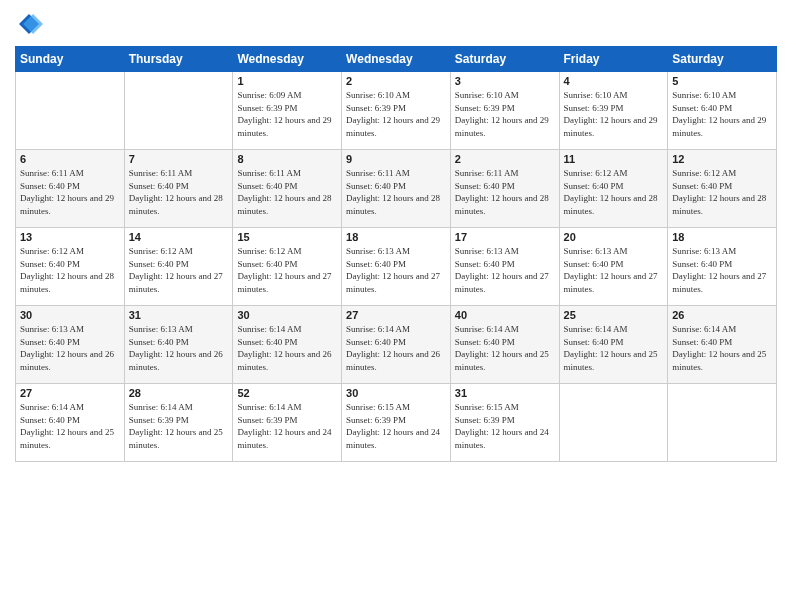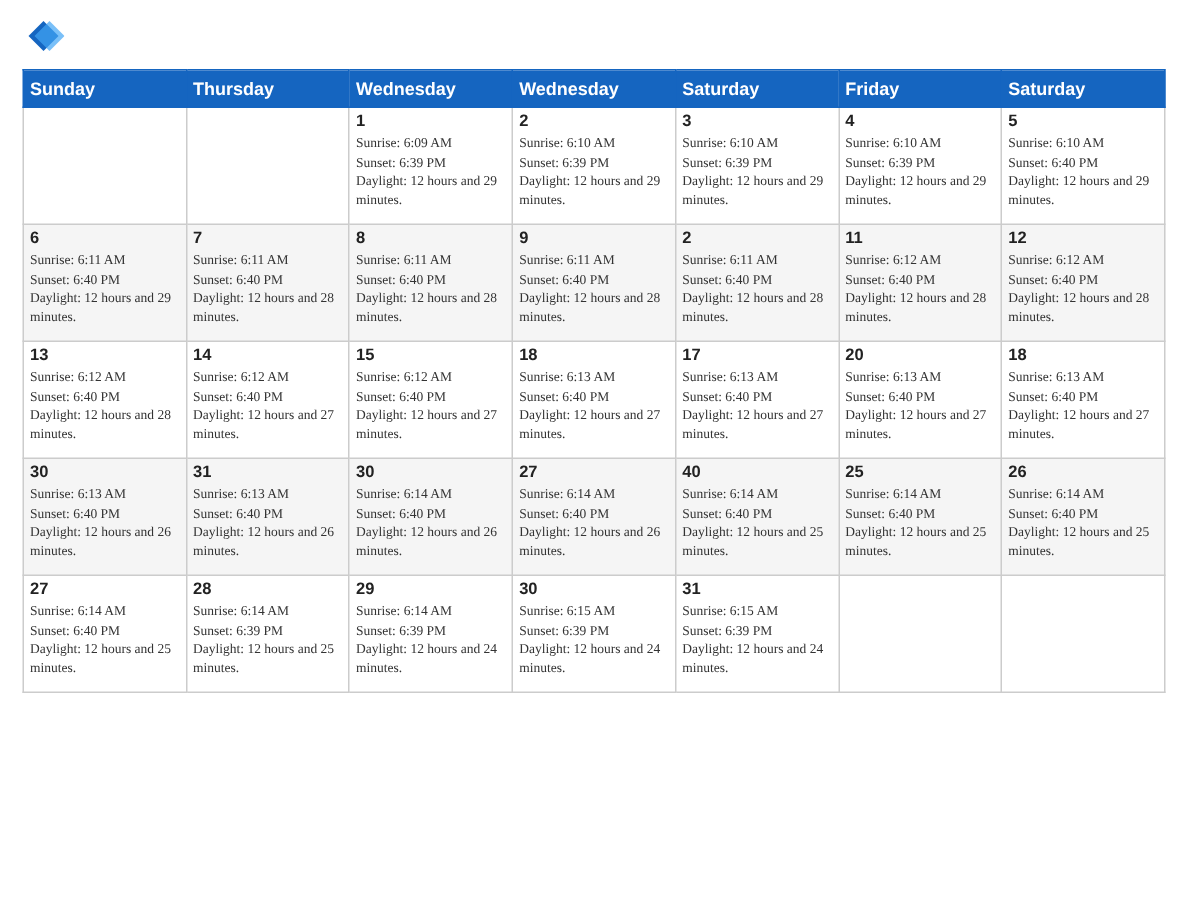--- a/index.html
+++ b/index.html
@@ -318,21 +318,21 @@
 Sunset: 6:40 PM
 Daylight: 12 hours and 25 minutes.</div>
           </td>
           <td>
             <span class="day-number">28</span>
             <div class="day-info" style="white-space: pre-line;">Sunrise: 6:14 AM
 Sunset: 6:39 PM
 Daylight: 12 hours and 25 minutes.</div>
           </td>
           <td>
-            <span class="day-number">29</span>
+            <span class="day-number">52</span>
             <div class="day-info" style="white-space: pre-line;">Sunrise: 6:14 AM
 Sunset: 6:39 PM
 Daylight: 12 hours and 24 minutes.</div>
           </td>
           <td>
             <span class="day-number">30</span>
             <div class="day-info" style="white-space: pre-line;">Sunrise: 6:15 AM
 Sunset: 6:39 PM
 Daylight: 12 hours and 24 minutes.</div>
           </td>

